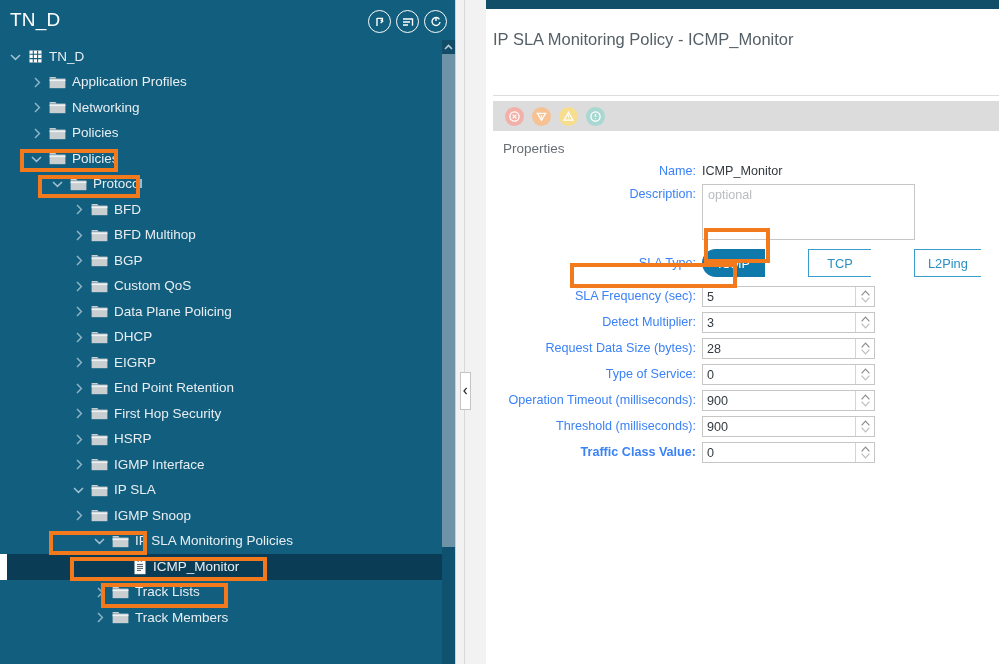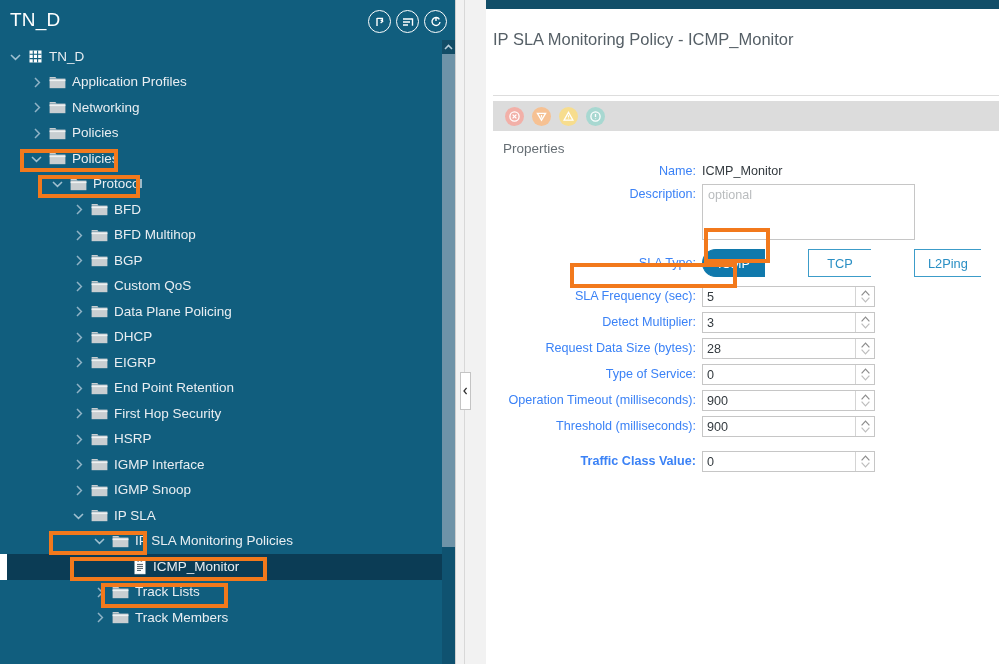--- a/index.html
+++ b/index.html
@@ -465,47 +465,47 @@
             <svg width="17" height="13" viewBox="0 0 17 13">
               <path d="M0.6 2.6 L0.6 12.2 L16.4 12.2 L16.4 2.6 Z" fill="#c9ced1"></path>
               <path d="M0.6 2.6 L0.6 0.9 L6.4 0.9 L7.6 2.6 Z" fill="#c9ced1"></path>
               <rect x="0.6" y="3.6" width="15.8" height="1.5" fill="#eef1f2"></rect>
             </svg>
           </span>
           <span class="lbl">IGMP Interface</span>
         </div>
         <div class="node">
           <span class="twisty" style="margin-left: 71px;">
-            <svg width="8" height="11" viewBox="0 0 8 11">
-              <path d="M2 1 L6.4 5.5 L2 10" stroke="#8fb3c6" stroke-width="1.5" fill="none"></path>
-            </svg>
-          </span>
-          <span class="ico" style="margin-left: 5px;">
-            <svg width="17" height="13" viewBox="0 0 17 13">
-              <path d="M0.6 2.6 L0.6 12.2 L16.4 12.2 L16.4 2.6 Z" fill="#c9ced1"></path>
-              <path d="M0.6 2.6 L0.6 0.9 L6.4 0.9 L7.6 2.6 Z" fill="#c9ced1"></path>
-              <rect x="0.6" y="3.6" width="15.8" height="1.5" fill="#eef1f2"></rect>
-            </svg>
-          </span>
-          <span class="lbl">IGMP Snoop</span>
-        </div>
-        <div class="node">
-          <span class="twisty" style="margin-left: 71px;">
             <svg width="11" height="8" viewBox="0 0 11 8">
               <path d="M1 2 L5.5 6.4 L10 2" stroke="#9fc0d0" stroke-width="1.5" fill="none"></path>
             </svg>
           </span>
           <span class="ico" style="margin-left: 5px;">
             <svg width="17" height="13" viewBox="0 0 17 13">
               <path d="M0.6 2.6 L0.6 12.2 L16.4 12.2 L16.4 2.6 Z" fill="#c9ced1"></path>
               <path d="M0.6 2.6 L0.6 0.9 L6.4 0.9 L7.6 2.6 Z" fill="#c9ced1"></path>
               <rect x="0.6" y="3.6" width="15.8" height="1.5" fill="#eef1f2"></rect>
             </svg>
           </span>
           <span class="lbl">IP SLA</span>
+        </div>
+        <div class="node">
+          <span class="twisty" style="margin-left: 71px;">
+            <svg width="8" height="11" viewBox="0 0 8 11">
+              <path d="M2 1 L6.4 5.5 L2 10" stroke="#8fb3c6" stroke-width="1.5" fill="none"></path>
+            </svg>
+          </span>
+          <span class="ico" style="margin-left: 5px;">
+            <svg width="17" height="13" viewBox="0 0 17 13">
+              <path d="M0.6 2.6 L0.6 12.2 L16.4 12.2 L16.4 2.6 Z" fill="#c9ced1"></path>
+              <path d="M0.6 2.6 L0.6 0.9 L6.4 0.9 L7.6 2.6 Z" fill="#c9ced1"></path>
+              <rect x="0.6" y="3.6" width="15.8" height="1.5" fill="#eef1f2"></rect>
+            </svg>
+          </span>
+          <span class="lbl">IGMP Snoop</span>
         </div>
         <div class="node">
           <span class="twisty" style="margin-left: 92px;">
             <svg width="11" height="8" viewBox="0 0 11 8">
               <path d="M1 2 L5.5 6.4 L10 2" stroke="#9fc0d0" stroke-width="1.5" fill="none"></path>
             </svg>
           </span>
           <span class="ico" style="margin-left: 5px;">
             <svg width="17" height="13" viewBox="0 0 17 13">
               <path d="M0.6 2.6 L0.6 12.2 L16.4 12.2 L16.4 2.6 Z" fill="#c9ced1"></path>
@@ -689,21 +689,21 @@
             <div class="spin-wrap">
               <div class="spin-input">900</div>
               <div class="spin-btns">
                 <svg width="11" height="15" viewBox="0 0 11 15">
                   <path d="M1.6 6.3 L5.5 2.1 L9.4 6.3" stroke="#8d8d8d" stroke-width="1.2" fill="none"></path>
                   <path d="M1.6 8.7 L5.5 12.9 L9.4 8.7" stroke="#bdbdbd" stroke-width="1.2" fill="none"></path>
                 </svg>
               </div>
             </div>
           </div>
-          <div class="frow" style="margin-bottom: 14px;">
+          <div class="frow" style="margin-bottom: 5px;">
             <div class="flabel" style="line-height: 21px;">Threshold (milliseconds):</div>
             <div class="spin-wrap">
               <div class="spin-input">900</div>
               <div class="spin-btns">
                 <svg width="11" height="15" viewBox="0 0 11 15">
                   <path d="M1.6 6.3 L5.5 2.1 L9.4 6.3" stroke="#8d8d8d" stroke-width="1.2" fill="none"></path>
                   <path d="M1.6 8.7 L5.5 12.9 L9.4 8.7" stroke="#bdbdbd" stroke-width="1.2" fill="none"></path>
                 </svg>
               </div>
             </div>

